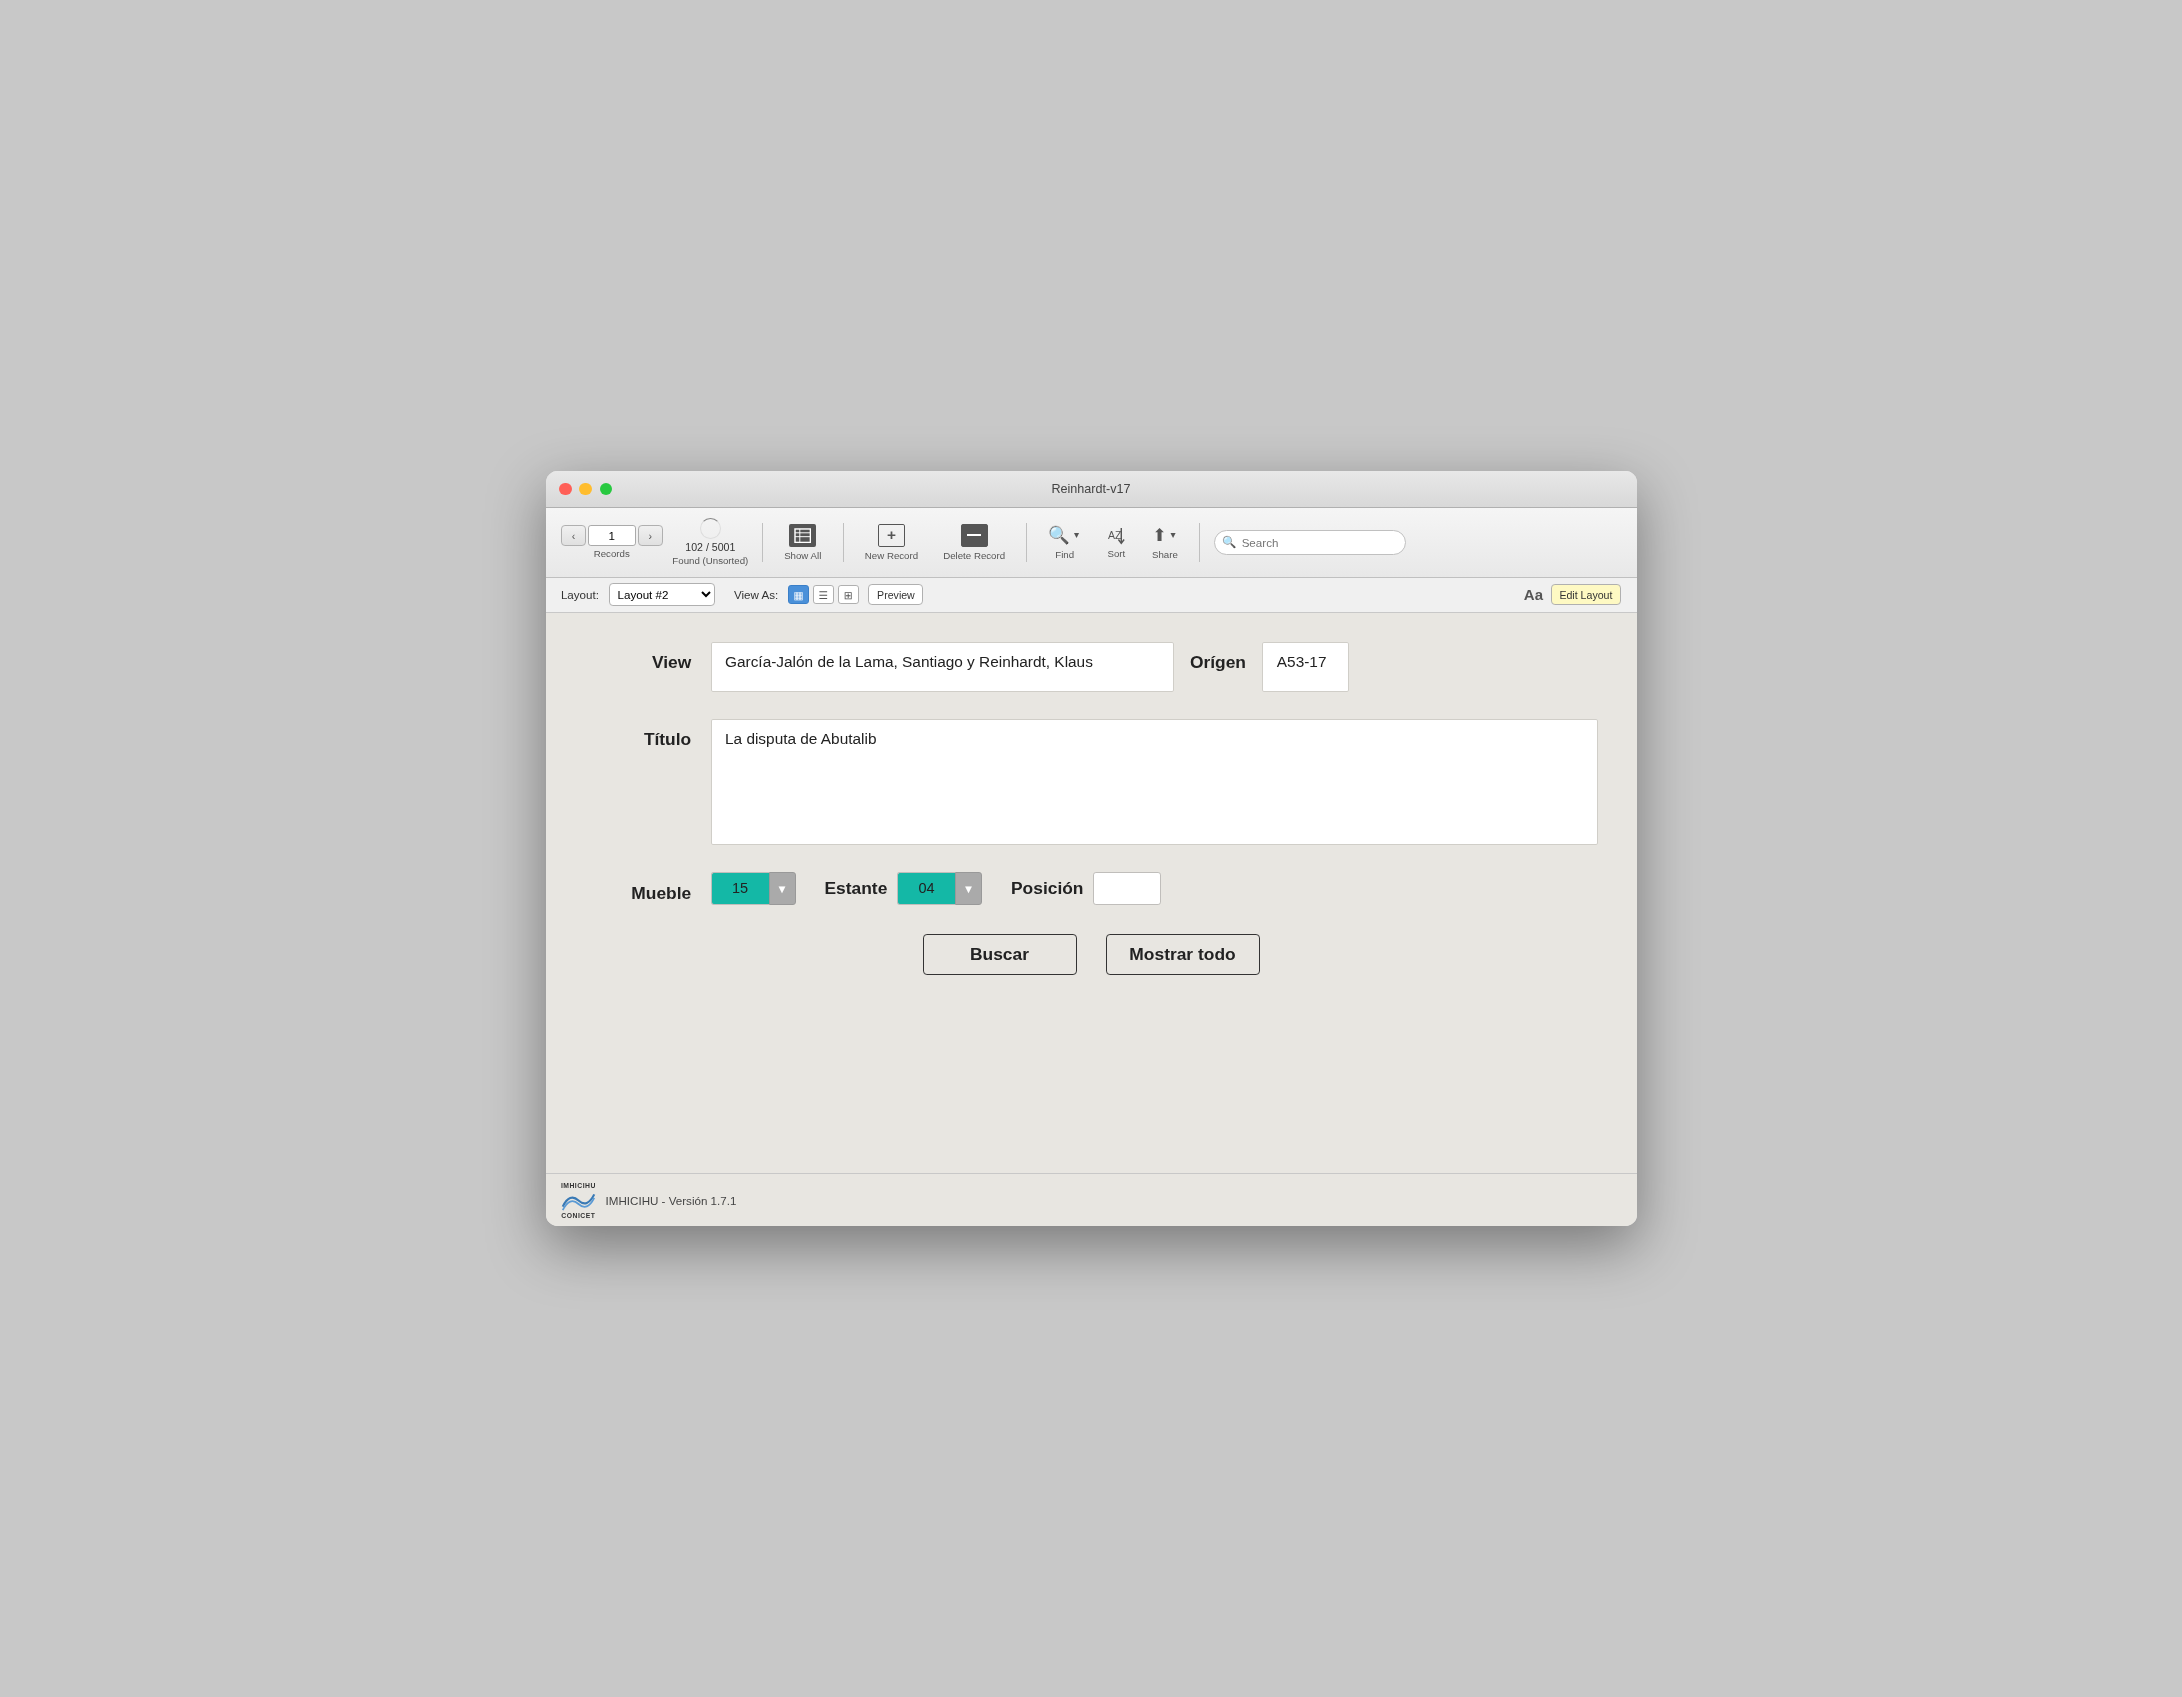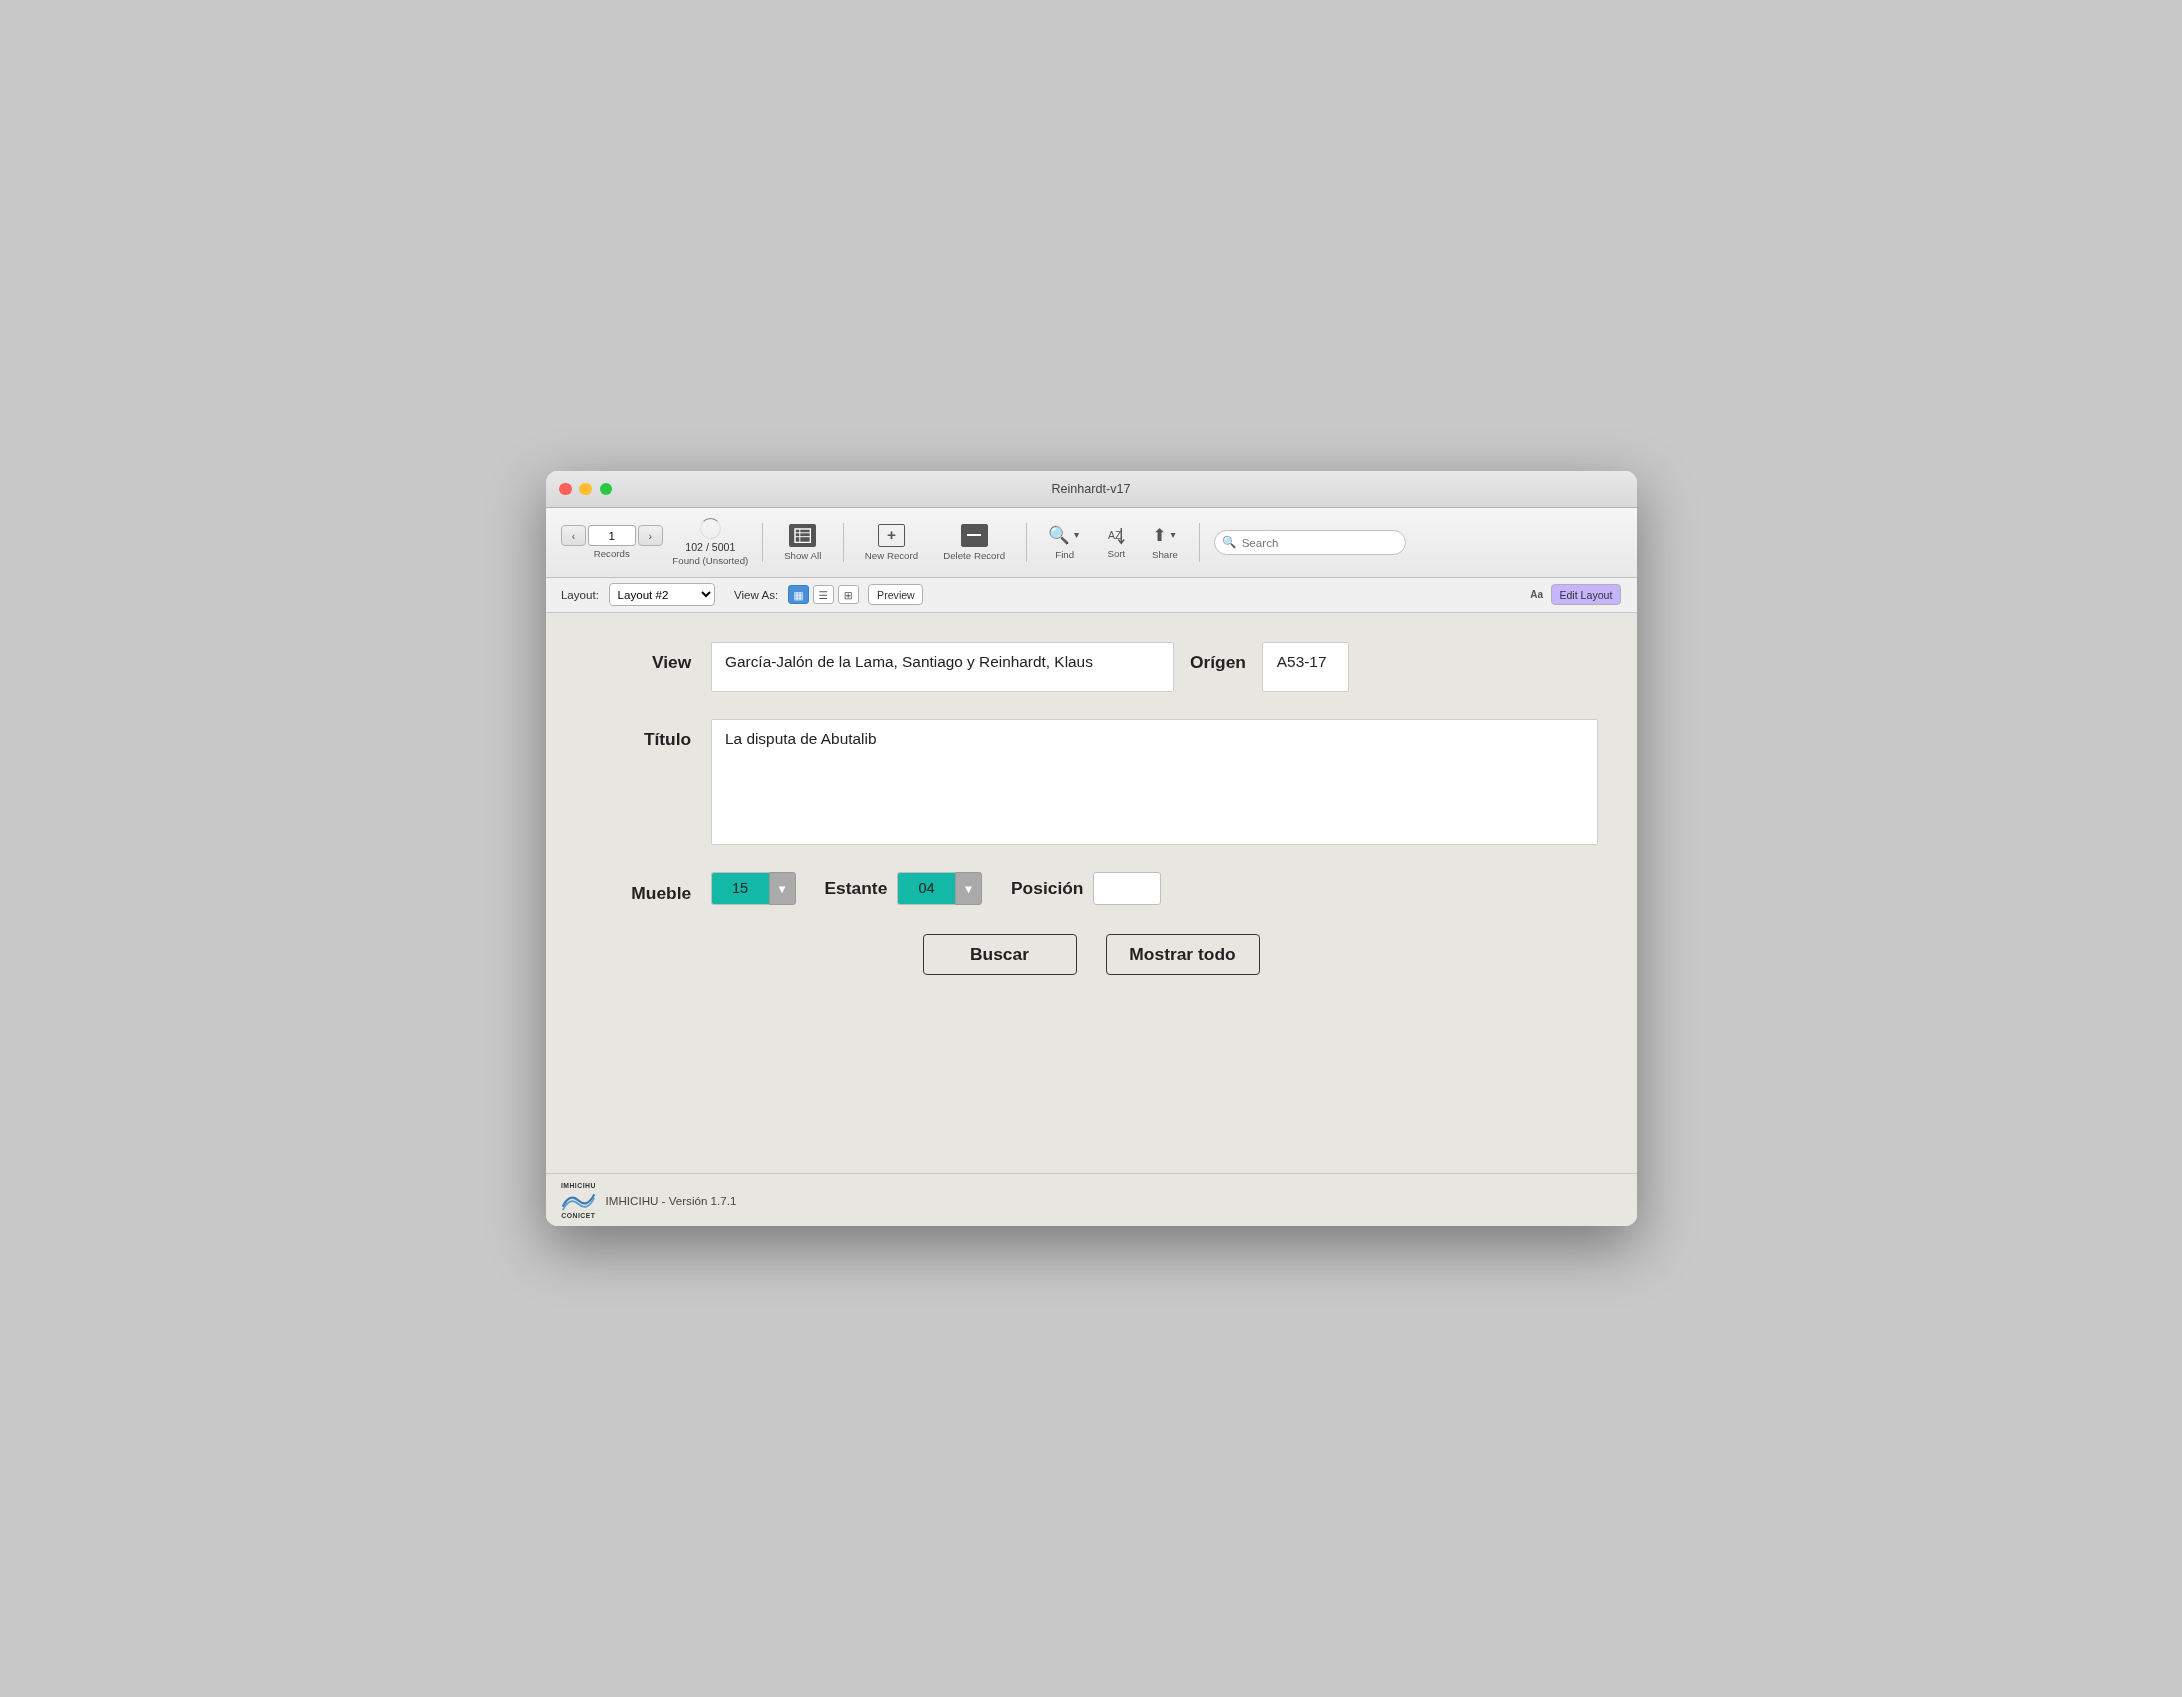--- a/index.html
+++ b/index.html
@@ -269,21 +269,21 @@
       gap: 7.7px;
     }
     .font-icon {
       font-size: 12.6px;
       color: #555;
     }
     .edit-layout-btn {
       height: 21px;
       border: 1px solid #b0b0b0;
       border-radius: 3.9px;
-      background: #c4b5fd;
+      background: #fef9c3;
       font-size: 10.6px;
       color: #333;
       padding: 0 7.7px;
       cursor: pointer;
     }
     
     .main-content {
       background: #ebebeb;
       padding: 0;
     }
@@ -561,21 +561,21 @@
       <option>Layout #2</option>
     </select>
     <span class="viewas-label">View As:</span>
     <div class="view-icons">
       <button class="view-icon-btn active">▦</button>
       <button class="view-icon-btn">☰</button>
       <button class="view-icon-btn">⊞</button>
     </div>
     <button class="preview-btn">Preview</button>
     <div class="layoutbar-right">
-      <span class="font-icon" style="font-size:10px; font-weight:bold; color:#555;">Aa</span>
+      <span class="font-icon" style="font-size:15px; font-weight:bold; color:#555;">Aa</span>
       <button class="edit-layout-btn">Edit Layout</button>
     </div>
   </div>
 
   <div class="main-content">
 
 
     <div class="form-area">
 
       <div class="form-row">

